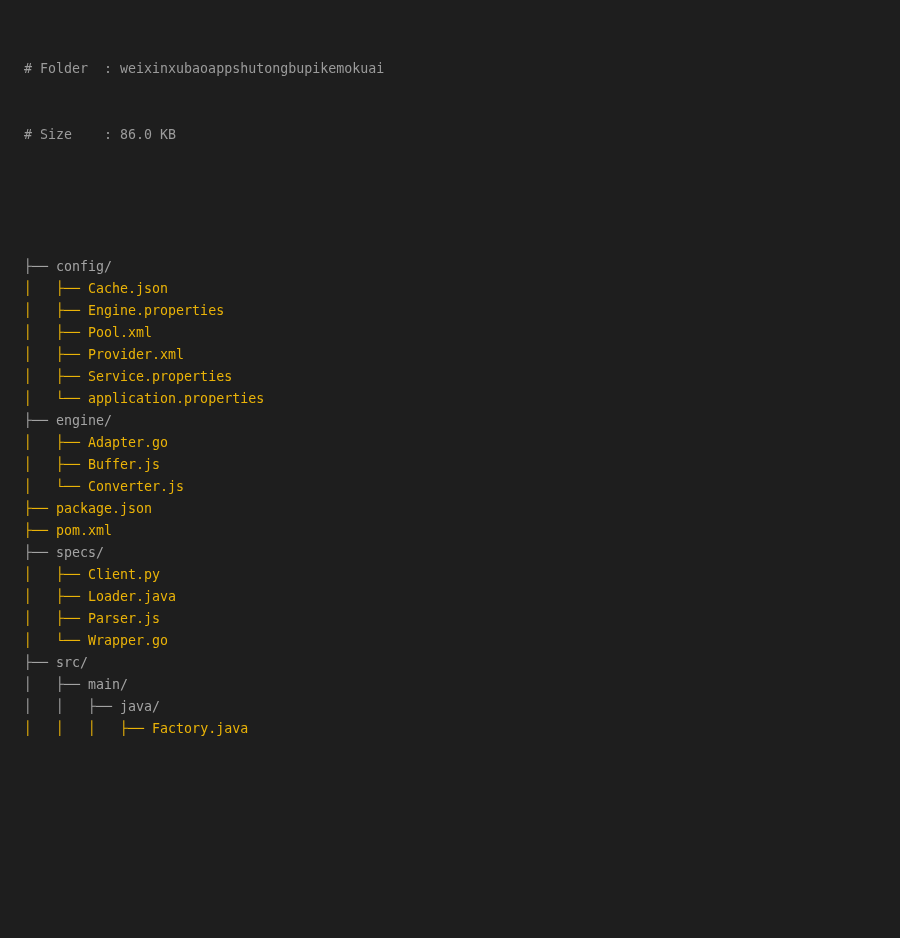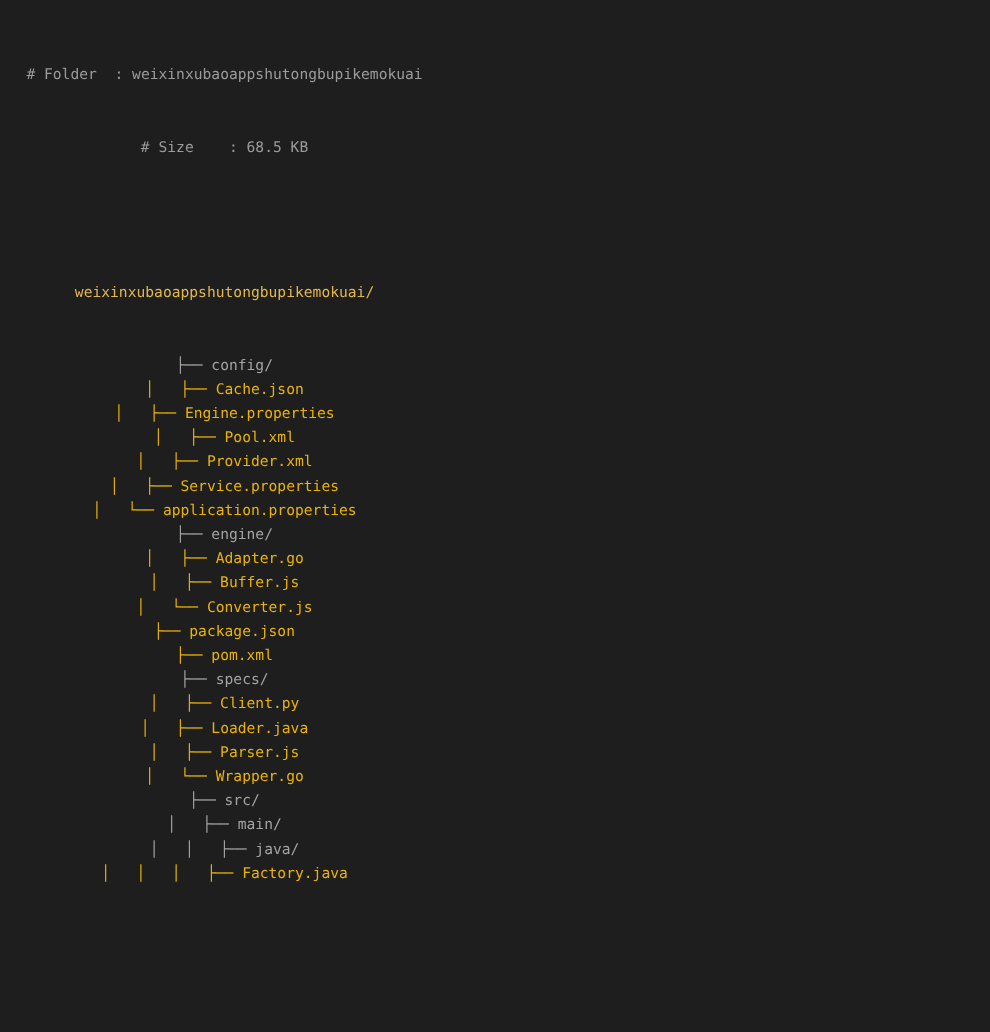--- a/index.html
+++ b/index.html
@@ -19,30 +19,28 @@
       top: 14px;
       font-family: "DejaVu Sans Mono", "Liberation Mono", monospace;
       font-size: 13.3px;
       line-height: 22px;
       white-space: pre;
       letter-spacing: 0;
     }
     .line {
       height: 22px;
       display: block;
-      text-align: center;
     }
     .comment { color: #9b9b9b; }
     .root { color: #e2b84c; }
     .dir { color: #a3a3a3; }
     .file { color: #eab308; }
     .blank { height: 22px; }
   </style>
 </head>
 <body>
 
 <div class="code">
   <div class="line comment"># Folder  : weixinxubaoappshutongbupikemokuai</div>
-  <div class="line comment"># Size    : 68.5 KB</div>
+  <div class="line comment"># Size    : 86.0 KB</div>
   <div class="line blank"></div>
-  <div class="line root">weixinxubaoappshutongbupikemokuai/</div>
   <div id="tree-lines"><div class="line dir"><span>├── </span><span>config/</span></div><div class="line file"><span>│   ├── </span><span>Cache.json</span></div><div class="line file"><span>│   ├── </span><span>Engine.properties</span></div><div class="line file"><span>│   ├── </span><span>Pool.xml</span></div><div class="line file"><span>│   ├── </span><span>Provider.xml</span></div><div class="line file"><span>│   ├── </span><span>Service.properties</span></div><div class="line file"><span>│   └── </span><span>application.properties</span></div><div class="line dir"><span>├── </span><span>engine/</span></div><div class="line file"><span>│   ├── </span><span>Adapter.go</span></div><div class="line file"><span>│   ├── </span><span>Buffer.js</span></div><div class="line file"><span>│   └── </span><span>Converter.js</span></div><div class="line file"><span>├── </span><span>package.json</span></div><div class="line file"><span>├── </span><span>pom.xml</span></div><div class="line dir"><span>├── </span><span>specs/</span></div><div class="line file"><span>│   ├── </span><span>Client.py</span></div><div class="line file"><span>│   ├── </span><span>Loader.java</span></div><div class="line file"><span>│   ├── </span><span>Parser.js</span></div><div class="line file"><span>│   └── </span><span>Wrapper.go</span></div><div class="line dir"><span>├── </span><span>src/</span></div><div class="line dir"><span>│   ├── </span><span>main/</span></div><div class="line dir"><span>│   │   ├── </span><span>java/</span></div><div class="line file"><span>│   │   │   ├── </span><span>Factory.java</span></div></div>
 </div>
 
 </body></html>

